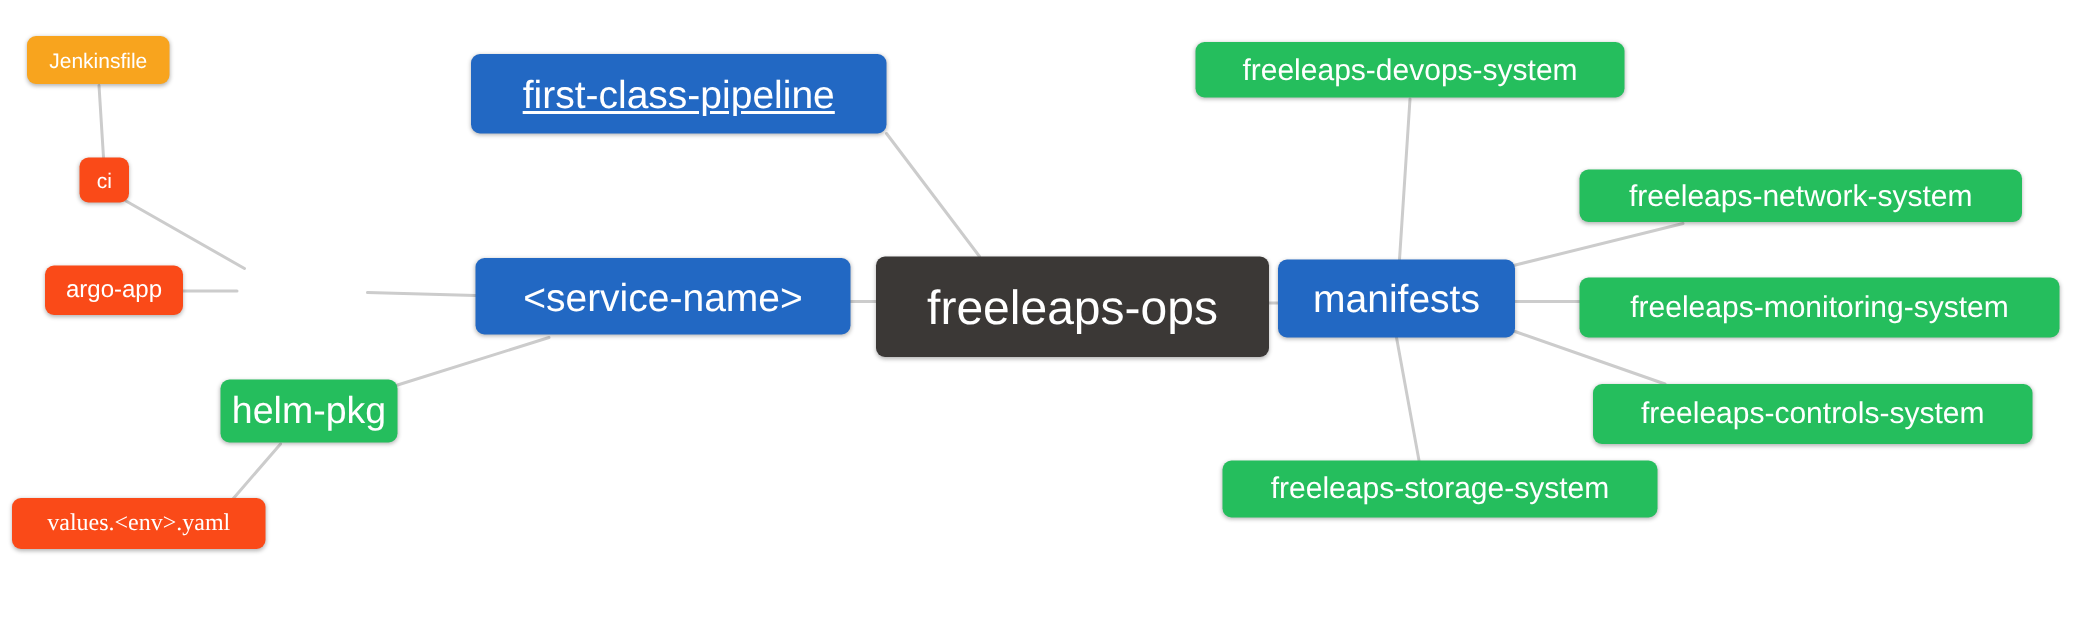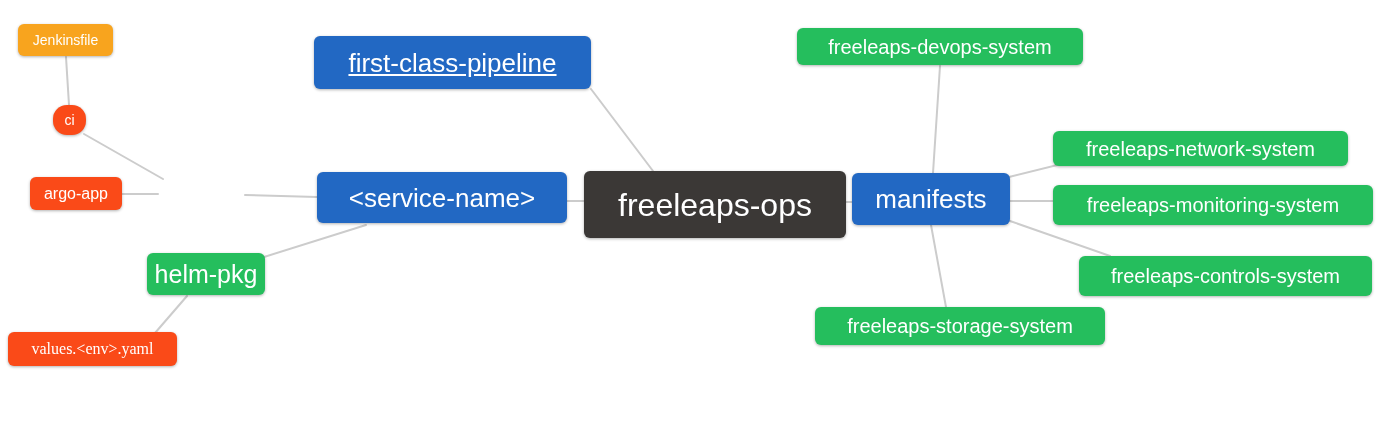--- a/index.html
+++ b/index.html
@@ -60,27 +60,27 @@
       <line x1="567" y1="201" x2="584" y2="201" stroke="#CCCCCC" stroke-width="2" stroke-linecap="round"></line>
       <line x1="846" y1="202" x2="852" y2="202" stroke="#CCCCCC" stroke-width="2" stroke-linecap="round"></line>
       <line x1="933" y1="173" x2="940" y2="66" stroke="#CCCCCC" stroke-width="2" stroke-linecap="round"></line>
       <line x1="1009" y1="177" x2="1122" y2="149" stroke="#CCCCCC" stroke-width="2" stroke-linecap="round"></line>
       <line x1="1010" y1="201" x2="1053" y2="201" stroke="#CCCCCC" stroke-width="2" stroke-linecap="round"></line>
       <line x1="1010" y1="221" x2="1110" y2="256" stroke="#CCCCCC" stroke-width="2" stroke-linecap="round"></line>
       <line x1="931" y1="225" x2="946" y2="307" stroke="#CCCCCC" stroke-width="2" stroke-linecap="round"></line>
     </svg>
   <div class="nodes-layer" id="nodes-layer">
       <div class="node" style="left: 18px; top: 24px; width: 95px; height: 32px; font-size: 14px; background: rgb(248, 164, 30); color: rgb(255, 255, 255);">Jenkinsfile</div>
-      <div class="node" style="left: 53px; top: 105px; width: 33px; height: 30px; font-size: 14px; background: rgb(250, 74, 24); color: rgb(255, 255, 255); border-radius: 14px;">ci</div>
+      <div class="node" style="left: 53px; top: 105px; width: 33px; height: 30px; font-size: 14px; background: rgb(250, 74, 24); color: rgb(255, 255, 255);">ci</div>
       <div class="node" style="left: 30px; top: 177px; width: 92px; height: 33px; font-size: 16px; background: rgb(250, 74, 24); color: rgb(255, 255, 255);">argo-app</div>
       <div class="node" style="left: 147px; top: 253px; width: 118px; height: 42px; font-size: 25px; background: rgb(37, 190, 93); color: rgb(255, 255, 255);">helm-pkg</div>
       <div class="node" style="left: 8px; top: 332px; width: 169px; height: 34px; font-size: 16px; background: rgb(250, 74, 24); color: rgb(255, 255, 255); font-family: Liberation Serif, serif;">values.&lt;env&gt;.yaml</div>
       <div class="node" style="left: 314px; top: 36px; width: 277px; height: 53px; font-size: 26px; background: rgb(34, 104, 195); color: rgb(255, 255, 255); text-decoration: underline;">first-class-pipeline</div>
       <div class="node" style="left: 317px; top: 172px; width: 250px; height: 51px; font-size: 26px; background: rgb(34, 104, 195); color: rgb(255, 255, 255);">&lt;service-name&gt;</div>
       <div class="node" style="left: 584px; top: 171px; width: 262px; height: 67px; font-size: 32px; background: rgb(59, 56, 54); color: rgb(255, 255, 255);">freeleaps-ops</div>
       <div class="node" style="left: 797px; top: 28px; width: 286px; height: 37px; font-size: 20px; background: rgb(37, 190, 93); color: rgb(255, 255, 255);">freeleaps-devops-system</div>
       <div class="node" style="left: 852px; top: 173px; width: 158px; height: 52px; font-size: 26px; background: rgb(34, 104, 195); color: rgb(255, 255, 255);">manifests</div>
-      <div class="node" style="left: 1053px; top: 113px; width: 295px; height: 35px; font-size: 20px; background: rgb(37, 190, 93); color: rgb(255, 255, 255); margin-top: 18px;">freeleaps-network-system</div>
+      <div class="node" style="left: 1053px; top: 113px; width: 295px; height: 35px; font-size: 20px; background: rgb(37, 190, 93); color: rgb(255, 255, 255);">freeleaps-network-system</div>
       <div class="node" style="left: 1053px; top: 185px; width: 320px; height: 40px; font-size: 20px; background: rgb(37, 190, 93); color: rgb(255, 255, 255);">freeleaps-monitoring-system</div>
-      <div class="node" style="left: 1062px; top: 256px; width: 293px; height: 40px; font-size: 20px; background: rgb(37, 190, 93); color: rgb(255, 255, 255); margin-left: 17px;">freeleaps-controls-system</div>
+      <div class="node" style="left: 1062px; top: 256px; width: 293px; height: 40px; font-size: 20px; background: rgb(37, 190, 93); color: rgb(255, 255, 255);">freeleaps-controls-system</div>
       <div class="node" style="left: 815px; top: 307px; width: 290px; height: 38px; font-size: 20px; background: rgb(37, 190, 93); color: rgb(255, 255, 255);">freeleaps-storage-system</div>
     </div>
 </div>
 
 </body></html>

